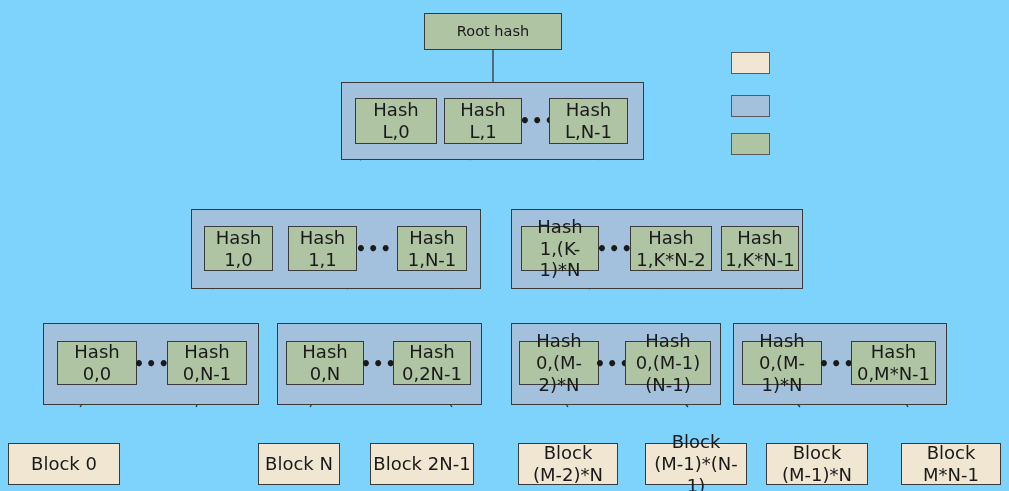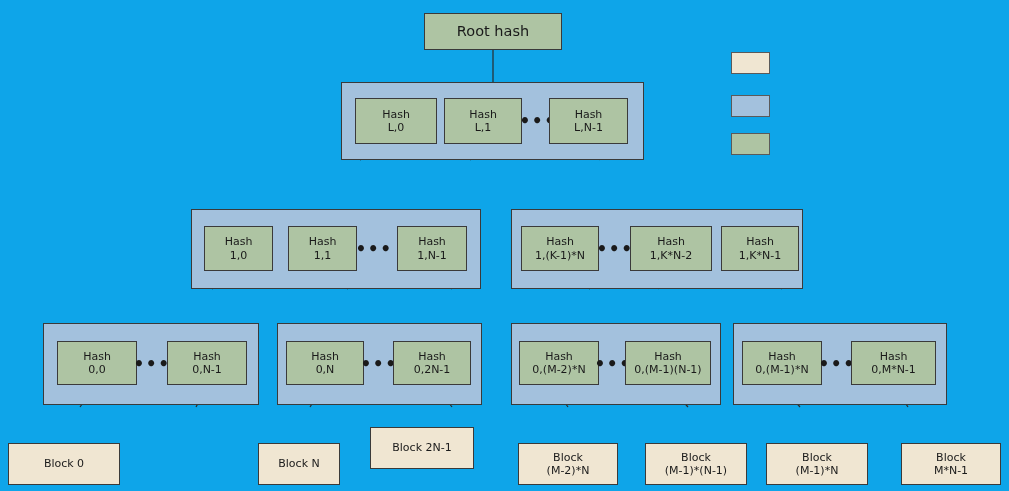--- a/index.html
+++ b/index.html
@@ -4,21 +4,21 @@
 <style>
   html, body {
     margin: 0;
     padding: 0;
     background: #000000;
   }
   #canvas {
     position: relative;
     width: 1009px;
     height: 491px;
-    background: #0ea5e9;
+    background: #7dd3fc;
     font-family: "DejaVu Sans", sans-serif;
     overflow: hidden;
   }
   .svg-layer {
     position: absolute;
     left: 0;
     top: 0;
     width: 1009px;
     height: 491px;
     pointer-events: none;
@@ -31,21 +31,21 @@
   }
   .node {
     position: absolute;
     box-sizing: border-box;
     border: 1px solid #3a3a3a;
     display: flex;
     align-items: center;
     justify-content: center;
     text-align: center;
     color: #1a1a1a;
-    font-size: 11px;
+    font-size: 18px;
     line-height: 1.22;
     white-space: pre-line;
   }
   .node.hash {
     background: #aec4a3;
   }
   .node.block {
     background: #f0e6d2;
   }
   .node.root {
@@ -149,21 +149,21 @@
 
   <div class="group-box" style="left:733px; top:323px; width:214px; height:82px;"></div>
   <div class="node hash" style="left:742px; top:341px; width:80px; height:44px;">Hash
 0,(M-1)*N</div>
   <div class="ellipsis" style="left:825px; top:355px; width:24px; height:18px;">•••</div>
   <div class="node hash" style="left:851px; top:341px; width:85px; height:44px;">Hash
 0,M*N-1</div>
 
   <div class="node block" style="left:8px; top:443px; width:112px; height:42px;">Block 0</div>
   <div class="node block" style="left:258px; top:443px; width:82px; height:42px;">Block N</div>
-  <div class="node block" style="left:370px; top:427px; width:104px; height:42px;">Block 2N-1</div>
+  <div class="node block" style="left:370px; top:443px; width:104px; height:42px;">Block 2N-1</div>
   <div class="node block" style="left:518px; top:443px; width:100px; height:42px;">Block
 (M-2)*N</div>
   <div class="node block" style="left:645px; top:443px; width:102px; height:42px;">Block
 (M-1)*(N-1)</div>
   <div class="node block" style="left:766px; top:443px; width:102px; height:42px;">Block
 (M-1)*N</div>
   <div class="node block" style="left:901px; top:443px; width:100px; height:42px;">Block
 M*N-1</div>
 
   <div class="legend-swatch" style="left:731px; top:52px; width:39px; height:22px; background:#f0e6d2;"></div>

